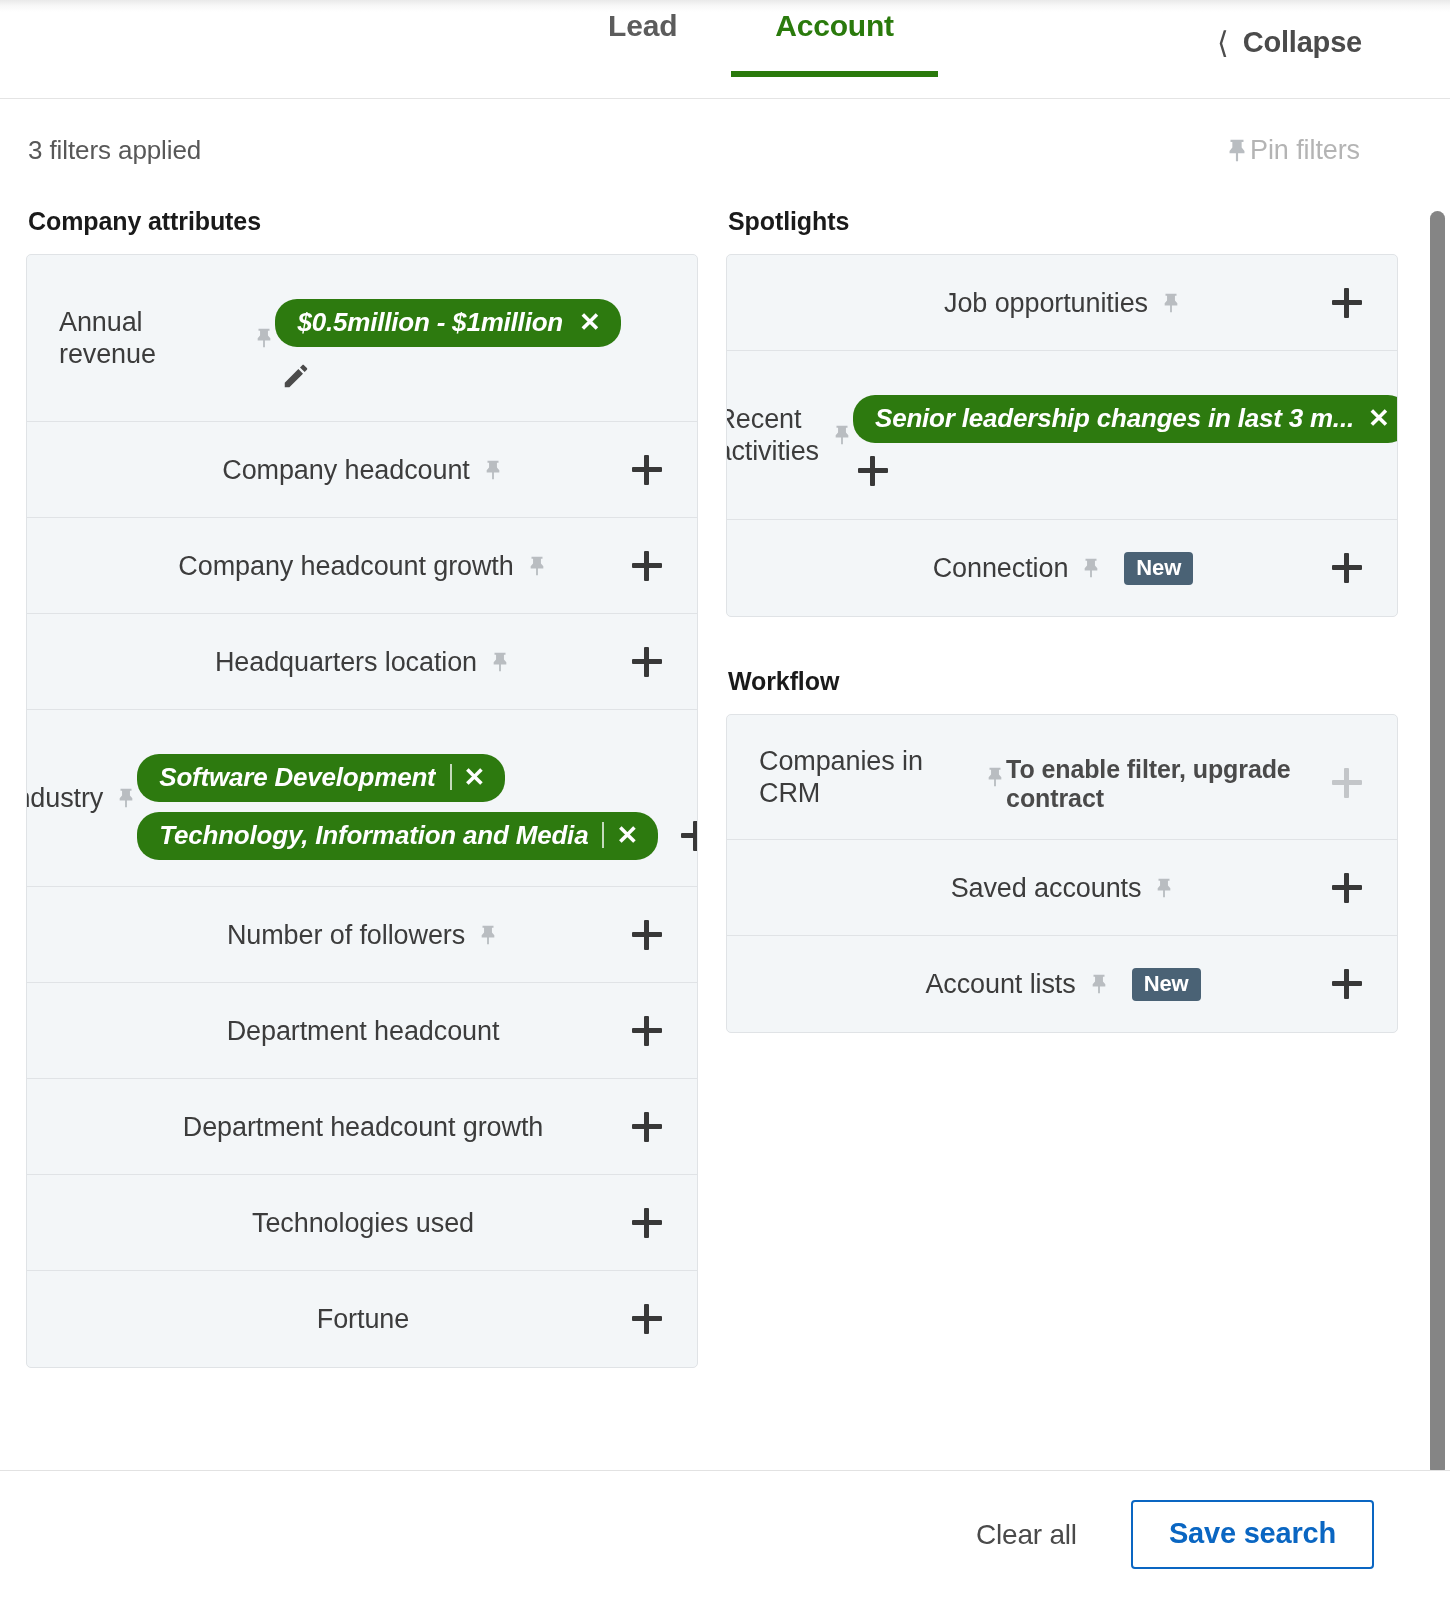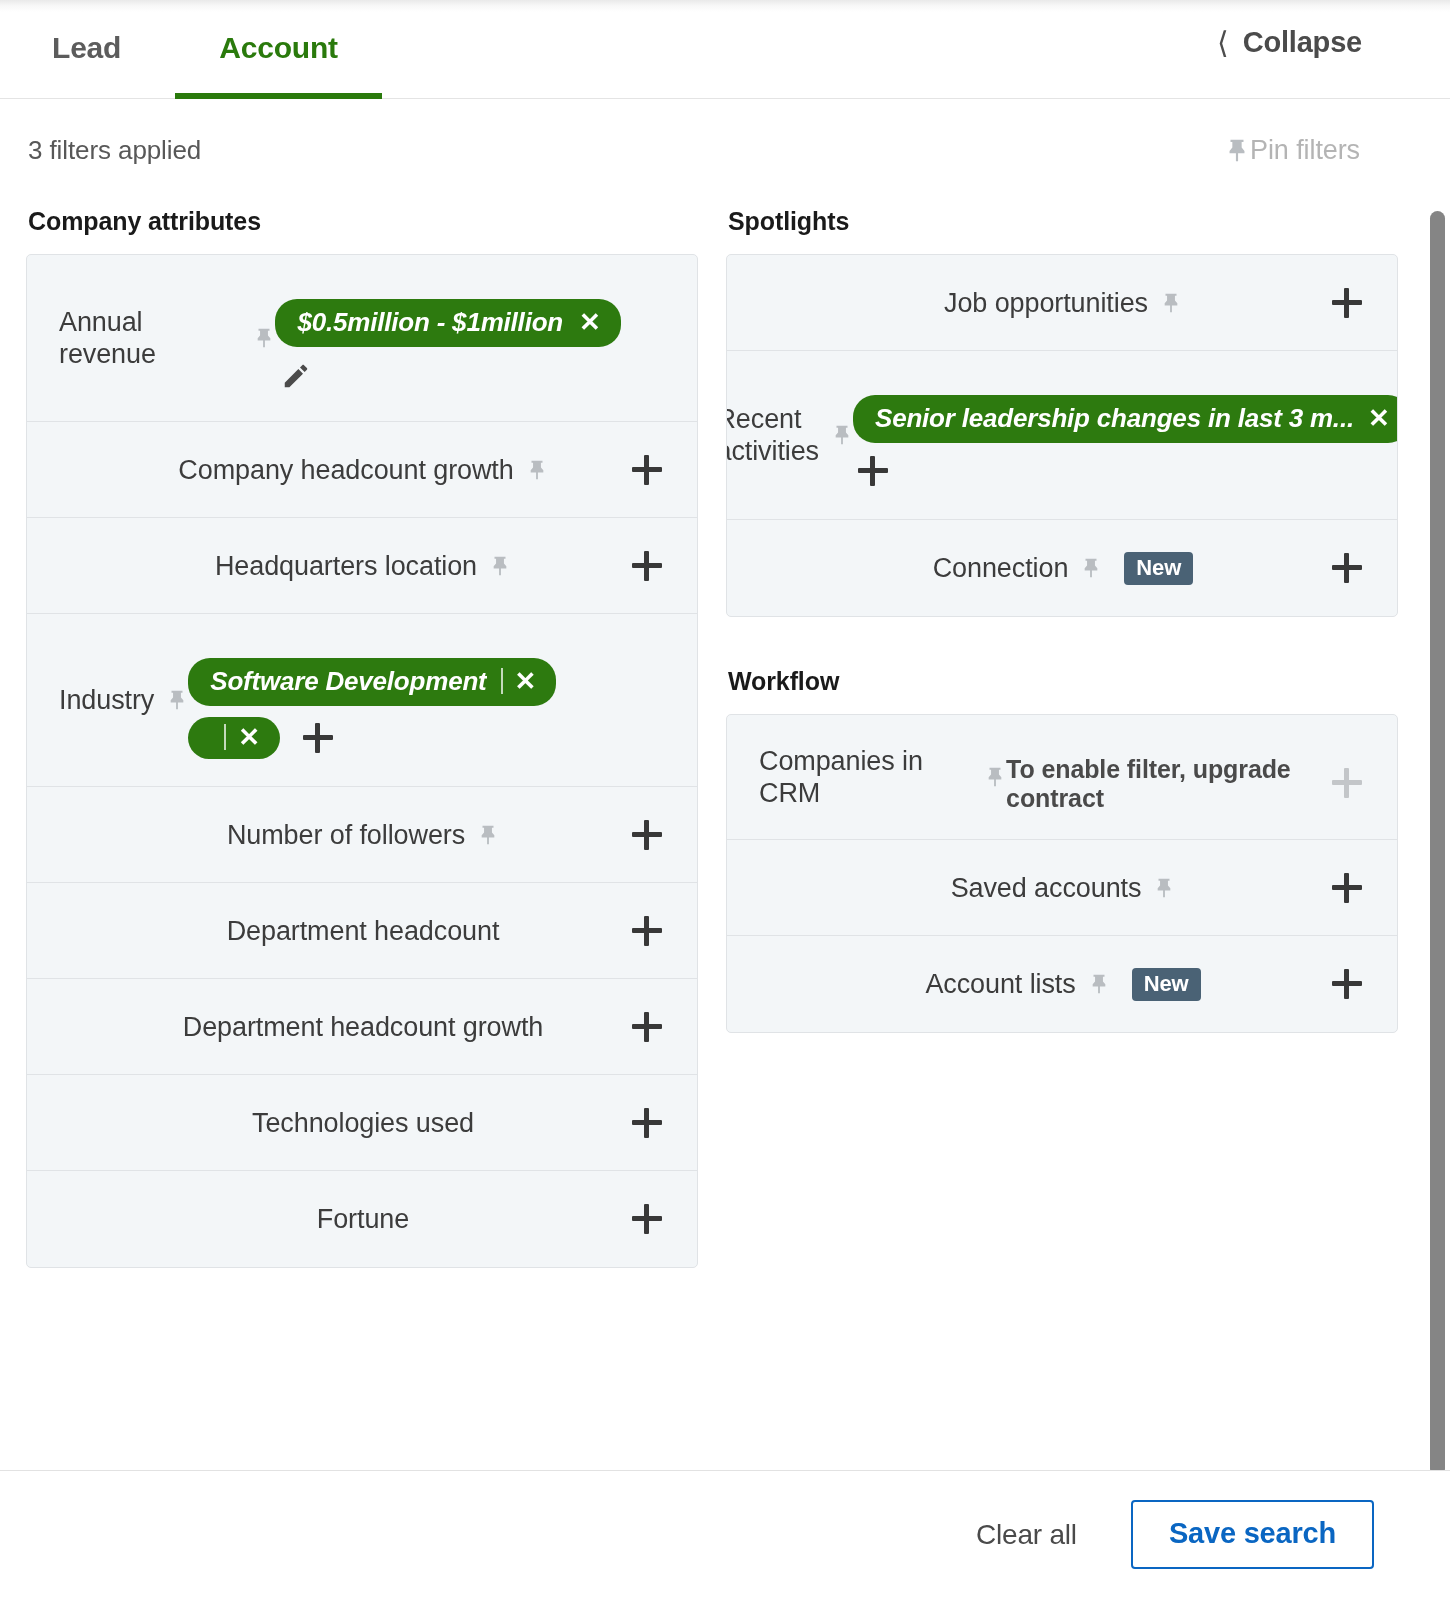--- a/index.html
+++ b/index.html
@@ -33,21 +33,21 @@
   }
 
   
   .header {
     position: relative;
     height: 99px;
     flex: 0 0 99px;
     border-bottom: 1px solid #e4e4e4;
     display: flex;
     align-items: flex-start;
-    padding-top: 22px;
+    justify-content: center;
   }
   .tabs { display: flex; align-items: flex-start; }
   .tab {
     position: relative;
     font-size: 30px;
     font-weight: 700;
     color: #5c5c5c;
     padding: 6px 0 0 0;
     margin: 0 0 0 48px;
     background: none;
@@ -403,20 +403,31 @@
               <span class="pill-x nosep">✕</span>
             </button>
             <button class="pencil-btn">
               <svg class="pencil-ico" viewBox="0 0 24 24">
                 <path d="M3 17.3V21h3.7L17.6 10.1l-3.7-3.7L3 17.3zM20.7 7c.4-.4.4-1 0-1.4l-2.3-2.3c-.4-.4-1-.4-1.4 0l-1.8 1.8 3.7 3.7L20.7 7z"></path>
               </svg>
             </button>
           </div>
         </div>
 
+        <div class="frow">
+          <div class="frow-head">
+            <span class="frow-label">Company headcount</span>
+            <svg class="pin-ico" viewBox="0 0 24 24">
+                <path d="M6 2h12v2.2h-1.7v5.1l2.6 3.1v2.2H13V22h-2v-7.4H5.1v-2.2l2.6-3.1V4.2H6V2z"></path>
+              </svg>
+          </div>
+          <button class="plus-btn">
+              <span class="plus-glyph"></span>
+            </button>
+        </div>
 
         <div class="frow">
           <div class="frow-head">
             <span class="frow-label">Company headcount growth</span>
             <svg class="pin-ico" viewBox="0 0 24 24">
                 <path d="M6 2h12v2.2h-1.7v5.1l2.6 3.1v2.2H13V22h-2v-7.4H5.1v-2.2l2.6-3.1V4.2H6V2z"></path>
               </svg>
           </div>
           <button class="plus-btn">
               <span class="plus-glyph"></span>
@@ -443,20 +454,21 @@
               </svg>
           </div>
           <div class="pill-wrap">
             <button class="pill">
               <span class="pill-text">Software Development</span>
               <span class="pill-sep"></span>
               <span class="pill-x" style="margin-left:0">✕</span>
             </button>
             <div class="pill-row-plus">
               <button class="pill">
+                <span class="pill-text">Technology, Information and Media</span>
                 <span class="pill-sep"></span>
                 <span class="pill-x" style="margin-left:0">✕</span>
               </button>
               <button class="plus-btn inline">
                   <span class="plus-glyph"></span>
                 </button>
             </div>
           </div>
         </div>
 

